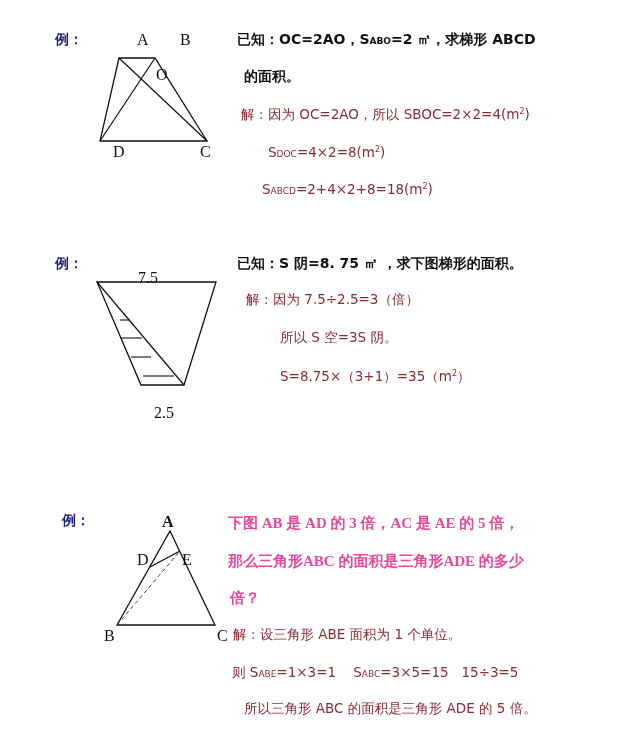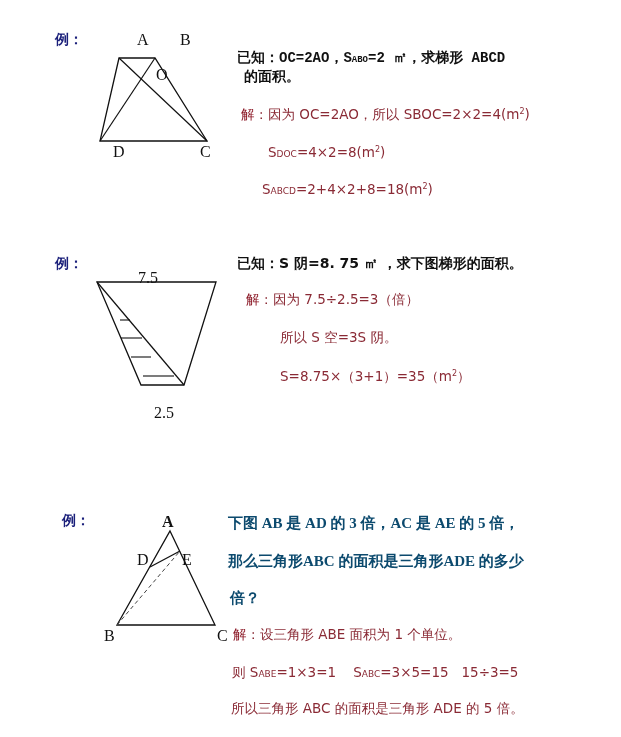--- a/index.html
+++ b/index.html
@@ -2,21 +2,21 @@
 <html><head>
 <meta charset="utf-8">
 <style>
   * { margin: 0; padding: 0; box-sizing: border-box; }
   html, body { width: 621px; height: 737px; background: #ffffff; overflow: hidden; }
   body { position: relative; font-family: "DejaVu Serif", serif; color: #111; }
   .abs { position: absolute; white-space: nowrap; }
   .li { font-family: "DejaVu Serif", serif; font-weight: bold; color: #1a1f7a; font-size: 14px; }
   .ptlabel { font-family: "Liberation Serif", serif; font-size: 16px; color: #111; }
   .q { font-family: "DejaVu Sans", sans-serif; font-weight: bold; font-size: 14px; color: #111; }
-  .qs { font-family: "Liberation Serif", serif; font-weight: bold; font-size: 15px; color: #0c4a6e; }
+  .qs { font-family: "Liberation Serif", serif; font-weight: bold; font-size: 15px; color: #ec4899; }
   .sol { font-family: "DejaVu Sans", sans-serif; font-size: 13.5px; color: #8a2a35; }
   .sol .k { color: #8a1523; }
   .sub { font-size: 9px; }
   .sup { font-size: 8px; vertical-align: super; }
   svg { position: absolute; overflow: visible; }
 </style>
 </head>
 <body>
 
 <div class="abs li" style="left:55px;top:31px;">例：</div>
@@ -25,21 +25,21 @@
   <polygon points="119,58 155,58 207,141 100,141" fill="none" stroke="#111" stroke-width="1.3"></polygon>
   <line x1="119" y1="58" x2="207" y2="141" stroke="#111" stroke-width="1.2"></line>
   <line x1="155" y1="58" x2="100" y2="141" stroke="#111" stroke-width="1.2"></line>
 </svg>
 <div class="abs ptlabel" style="left:137px;top:31px;">A</div>
 <div class="abs ptlabel" style="left:180px;top:31px;">B</div>
 <div class="abs ptlabel" style="left:156px;top:66px;">O</div>
 <div class="abs ptlabel" style="left:113px;top:143px;">D</div>
 <div class="abs ptlabel" style="left:200px;top:143px;">C</div>
 
-<div class="abs q" style="left:237px;top:49px;font-family:Liberation Mono, monospace;"><span>已知：OC=2AO，S</span><span class="sub">ABO</span><span>=2 ㎡，求梯形 ABCD</span></div>
+<div class="abs q" style="left:237px;top:31px;"><span>已知：OC=2AO，S</span><span class="sub">ABO</span><span>=2 ㎡，求梯形 ABCD</span></div>
 <div class="abs q" style="left:237px;top:68px;padding-left:7px;">的面积。</div>
 
 <div class="abs sol" style="left:241px;top:106px;"><span class="k">解</span><span>：因为 OC=2AO，所以 SBOC=2×2=4(m</span><span class="sup">2</span><span>)</span></div>
 <div class="abs sol" style="left:268px;top:144px;"><span>S</span><span class="sub">DOC</span><span>=4×2=8(m</span><span class="sup">2</span><span>)</span></div>
 <div class="abs sol" style="left:262px;top:181px;"><span>S</span><span class="sub">ABCD</span><span>=2+4×2+8=18(m</span><span class="sup">2</span><span>)</span></div>
 
 <div class="abs li" style="left:55px;top:255px;">例：</div>
 <div class="abs ptlabel" style="left:138px;top:256px;margin-top:13px;">7.5</div>
 
 <svg style="left:0;top:0;" width="621" height="737">
@@ -69,13 +69,13 @@
 <div class="abs ptlabel" style="left:182px;top:551px;">E</div>
 <div class="abs ptlabel" style="left:104px;top:627px;">B</div>
 <div class="abs ptlabel" style="left:217px;top:627px;">C</div>
 
 <div class="abs qs" style="left:228px;top:514px;">下图 AB 是 AD 的 3 倍，AC 是 AE 的 5 倍，</div>
 <div class="abs qs" style="left:228px;top:552px;">那么三角形ABC 的面积是三角形ADE 的多少</div>
 <div class="abs qs" style="left:230px;top:589px;">倍？</div>
 
 <div class="abs sol" style="left:233px;top:626px;text-align:right;"><span class="k">解</span><span>：设三角形 ABE 面积为 1 个单位。</span></div>
 <div class="abs sol" style="left:232px;top:664px;"><span>则 S</span><span class="sub">ABE</span><span style="white-space:pre;">=1×3=1    S</span><span class="sub">ABC</span><span style="white-space:pre;">=3×5=15   15÷3=5</span></div>
-<div class="abs sol" style="left:231px;top:700px;">所以三角形 ABC 的面积是三角形 ADE 的 5 倍。</div>
+<div class="abs sol" style="left:244px;top:700px;">所以三角形 ABC 的面积是三角形 ADE 的 5 倍。</div>
 
 </body></html>

